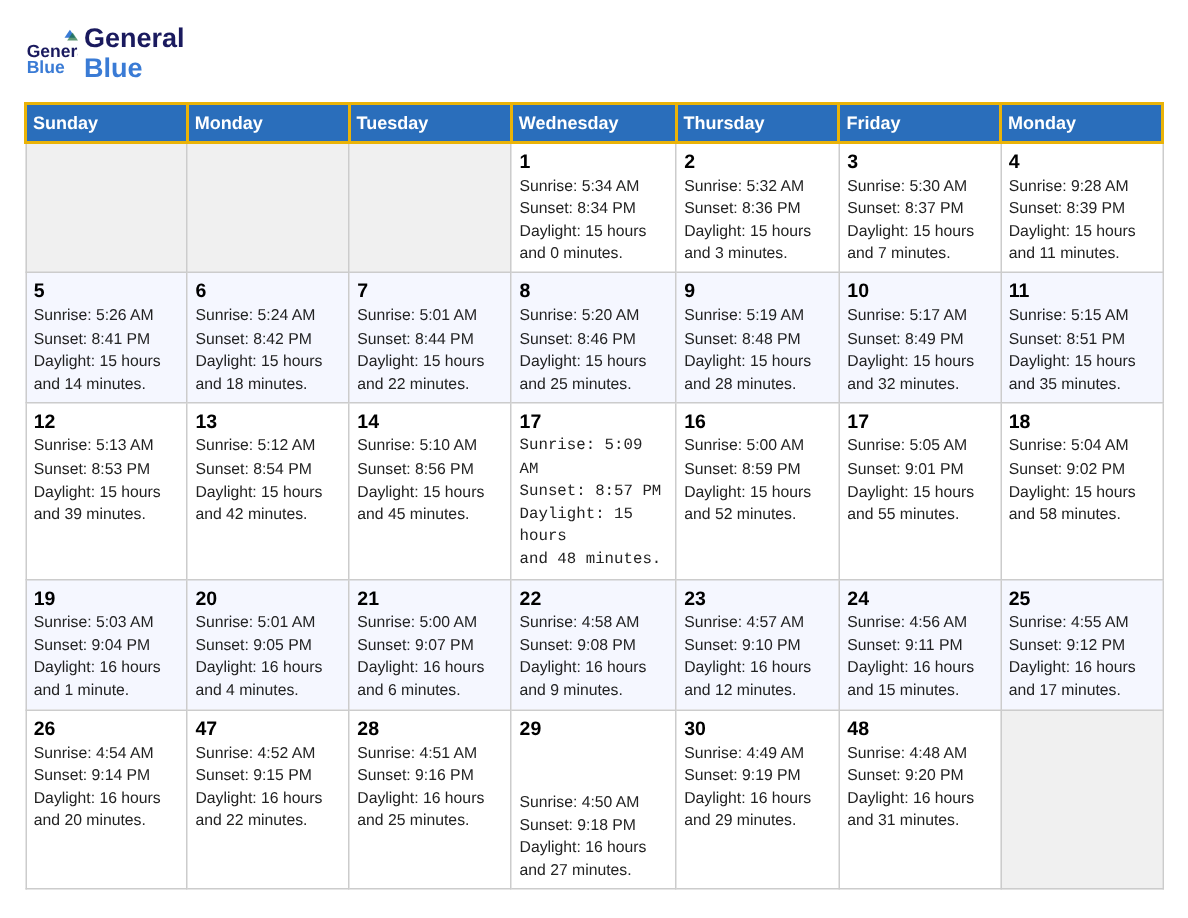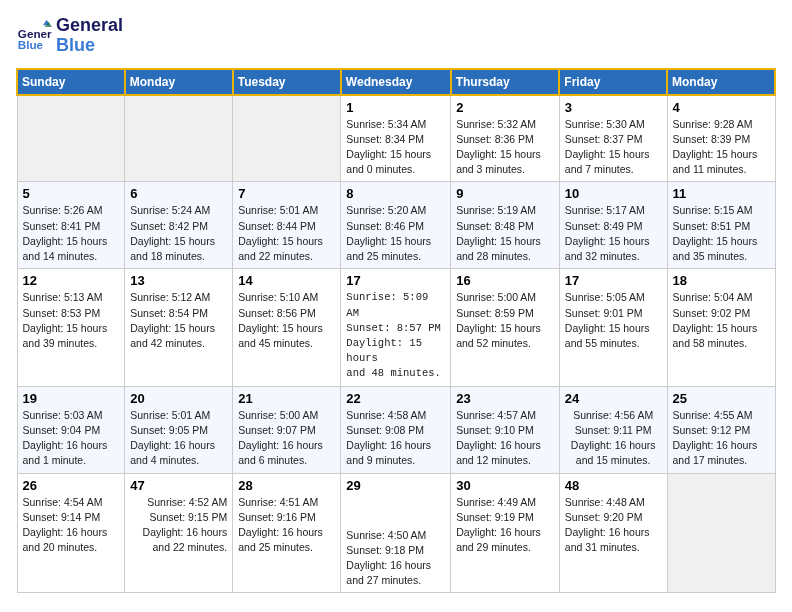--- a/index.html
+++ b/index.html
@@ -288,21 +288,21 @@
         </td>
         <td>
           <span class="day-num">23</span>
           <div class="day-info" style="white-space: pre-line;">Sunrise: 4:57 AM
 Sunset: 9:10 PM
 Daylight: 16 hours
 and 12 minutes.</div>
         </td>
         <td>
           <span class="day-num">24</span>
-          <div class="day-info" style="white-space: pre-line; text-align: center;">Sunrise: 4:56 AM
+          <div class="day-info" style="white-space: pre-line;">Sunrise: 4:56 AM
 Sunset: 9:11 PM
 Daylight: 16 hours
 and 15 minutes.</div>
         </td>
         <td>
           <span class="day-num">25</span>
           <div class="day-info" style="white-space: pre-line;">Sunrise: 4:55 AM
 Sunset: 9:12 PM
 Daylight: 16 hours
 and 17 minutes.</div>
@@ -311,21 +311,21 @@
       <tr>
         <td>
           <span class="day-num">26</span>
           <div class="day-info" style="white-space: pre-line;">Sunrise: 4:54 AM
 Sunset: 9:14 PM
 Daylight: 16 hours
 and 20 minutes.</div>
         </td>
         <td>
           <span class="day-num">47</span>
-          <div class="day-info" style="white-space: pre-line; text-align: right;">Sunrise: 4:52 AM
+          <div class="day-info" style="white-space: pre-line;">Sunrise: 4:52 AM
 Sunset: 9:15 PM
 Daylight: 16 hours
 and 22 minutes.</div>
         </td>
         <td>
           <span class="day-num">28</span>
           <div class="day-info" style="white-space: pre-line;">Sunrise: 4:51 AM
 Sunset: 9:16 PM
 Daylight: 16 hours
 and 25 minutes.</div>

